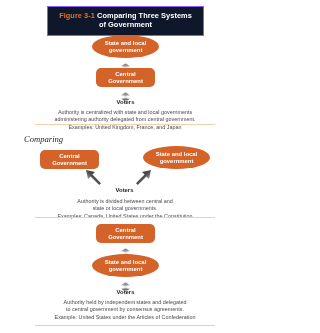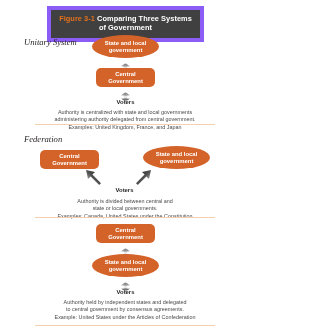--- a/index.html
+++ b/index.html
@@ -16,22 +16,22 @@
     position: relative;
   }
 
   
   .title-bar {
     position: absolute;
     left: 47px;
     top: 6px;
     width: 157px;
     box-sizing: border-box;
-    background: #404040;
-    border: 4px solid #8b5cf6;
+    background: #0f172a;
+    border: 1px solid #8b5cf6;
     padding: 4px 8px 5px 8px;
     text-align: center;
   }
   .title-text {
     font-size: 7.4px;
     line-height: 9.4px;
     font-weight: bold;
     color: #ffffff;
     letter-spacing: 0.05px;
   }
@@ -128,21 +128,20 @@
 
 <div class="title-bar">
   <div class="title-text">
     <span class="figure-number">Figure 3-1</span>
     <span>Comparing Three Systems of Government</span>
   </div>
 </div>
 
 <div class="section sec-unitary">
 
-  <div class="section-label" style="left:24px; top:2px;">Unitary System</div>
 
   <div class="node ellipse" style="left:92px; top:0px; width:67px; height:23px;">State and local government</div>
 
   <div class="arrow-v" style="left:120px; top:24px;">
     <svg viewBox="0 0 11 10" width="11" height="10">
       <defs>
         <linearGradient id="gv1" x1="0" y1="0" x2="0" y2="1">
           <stop offset="0%" stop-color="#d9d9d9"></stop>
             <stop offset="45%" stop-color="#6f6f6f"></stop>
           <stop offset="55%" stop-color="#9a9a9a"></stop>
@@ -169,21 +168,21 @@
     <div>Authority is centralized with state and local governments</div>
     <div>administering authority delegated from central government.</div>
     <div>Examples: United Kingdom, France, and Japan</div>
   </div>
 </div>
 
 <div class="divider div-1"></div>
 
 <div class="section sec-federation">
 
-  <div class="section-label" style="left:24px; top:2px;">Federation</div>
+  <div class="section-label" style="left:24px; top:2px;">Comparing</div>
 
   <div class="node box" style="left:40px; top:18px; width:59px; height:19px;">Central Government</div>
 
   <div class="node ellipse" style="left:143px; top:14px; width:67px; height:23px;">State and local government</div>
 
   <div class="arrow-diag" style="left:84px; top:36px;">
     <svg viewBox="0 0 22 22" width="22" height="22">
       <defs>
         <linearGradient id="gd1" x1="0" y1="1" x2="1" y2="0">
           <stop offset="0%" stop-color="#e6e6e6"></stop>

